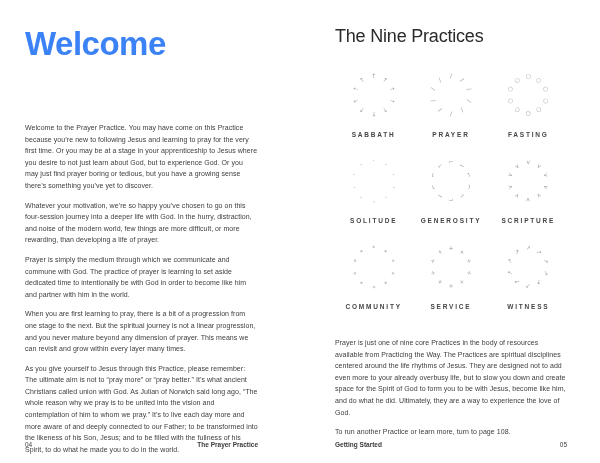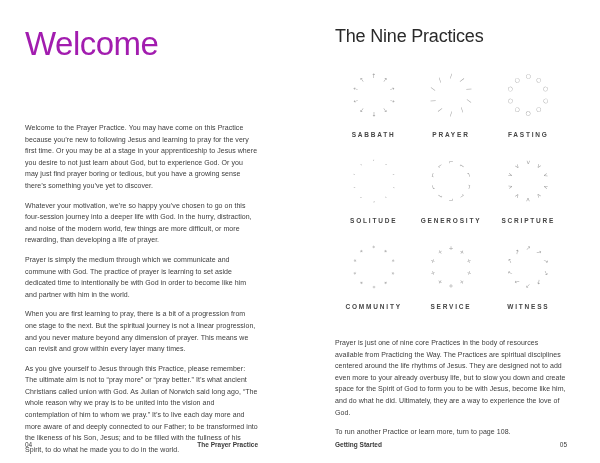--- a/index.html
+++ b/index.html
@@ -10,22 +10,22 @@
     color: var(--text-color, #333);
     overflow: hidden;
     position: relative;
   }
   .spread { display: flex; width: 600px; height: 463px; background: #fff; }
   .page { position: relative; width: 300px; height: 463px; }
   .page-left  { padding: 27px 42px 0 25px; }
   .page-right { padding: 27px 33px 0 35px; }
 
   .h1-title {
-    font-size: 33px; font-weight: 400; letter-spacing: -0.5px;
-    color: #a21caf; line-height: 1;
+    font-size: 33px; font-weight: 700; letter-spacing: -0.5px;
+    color: #3b82f6; line-height: 1;
   }
   .h2-title {
     font-size: 18px; font-weight: 500; letter-spacing: -0.2px;
     color: #2a2a2a; line-height: 1;
   }
 
   .body-copy { margin-top: 62px; }
   .body-copy p, .right-copy p {
     font-size: 7px; line-height: 11.6px; color: #3c3c3c;
     margin-bottom: 8px; letter-spacing: 0.05px;

